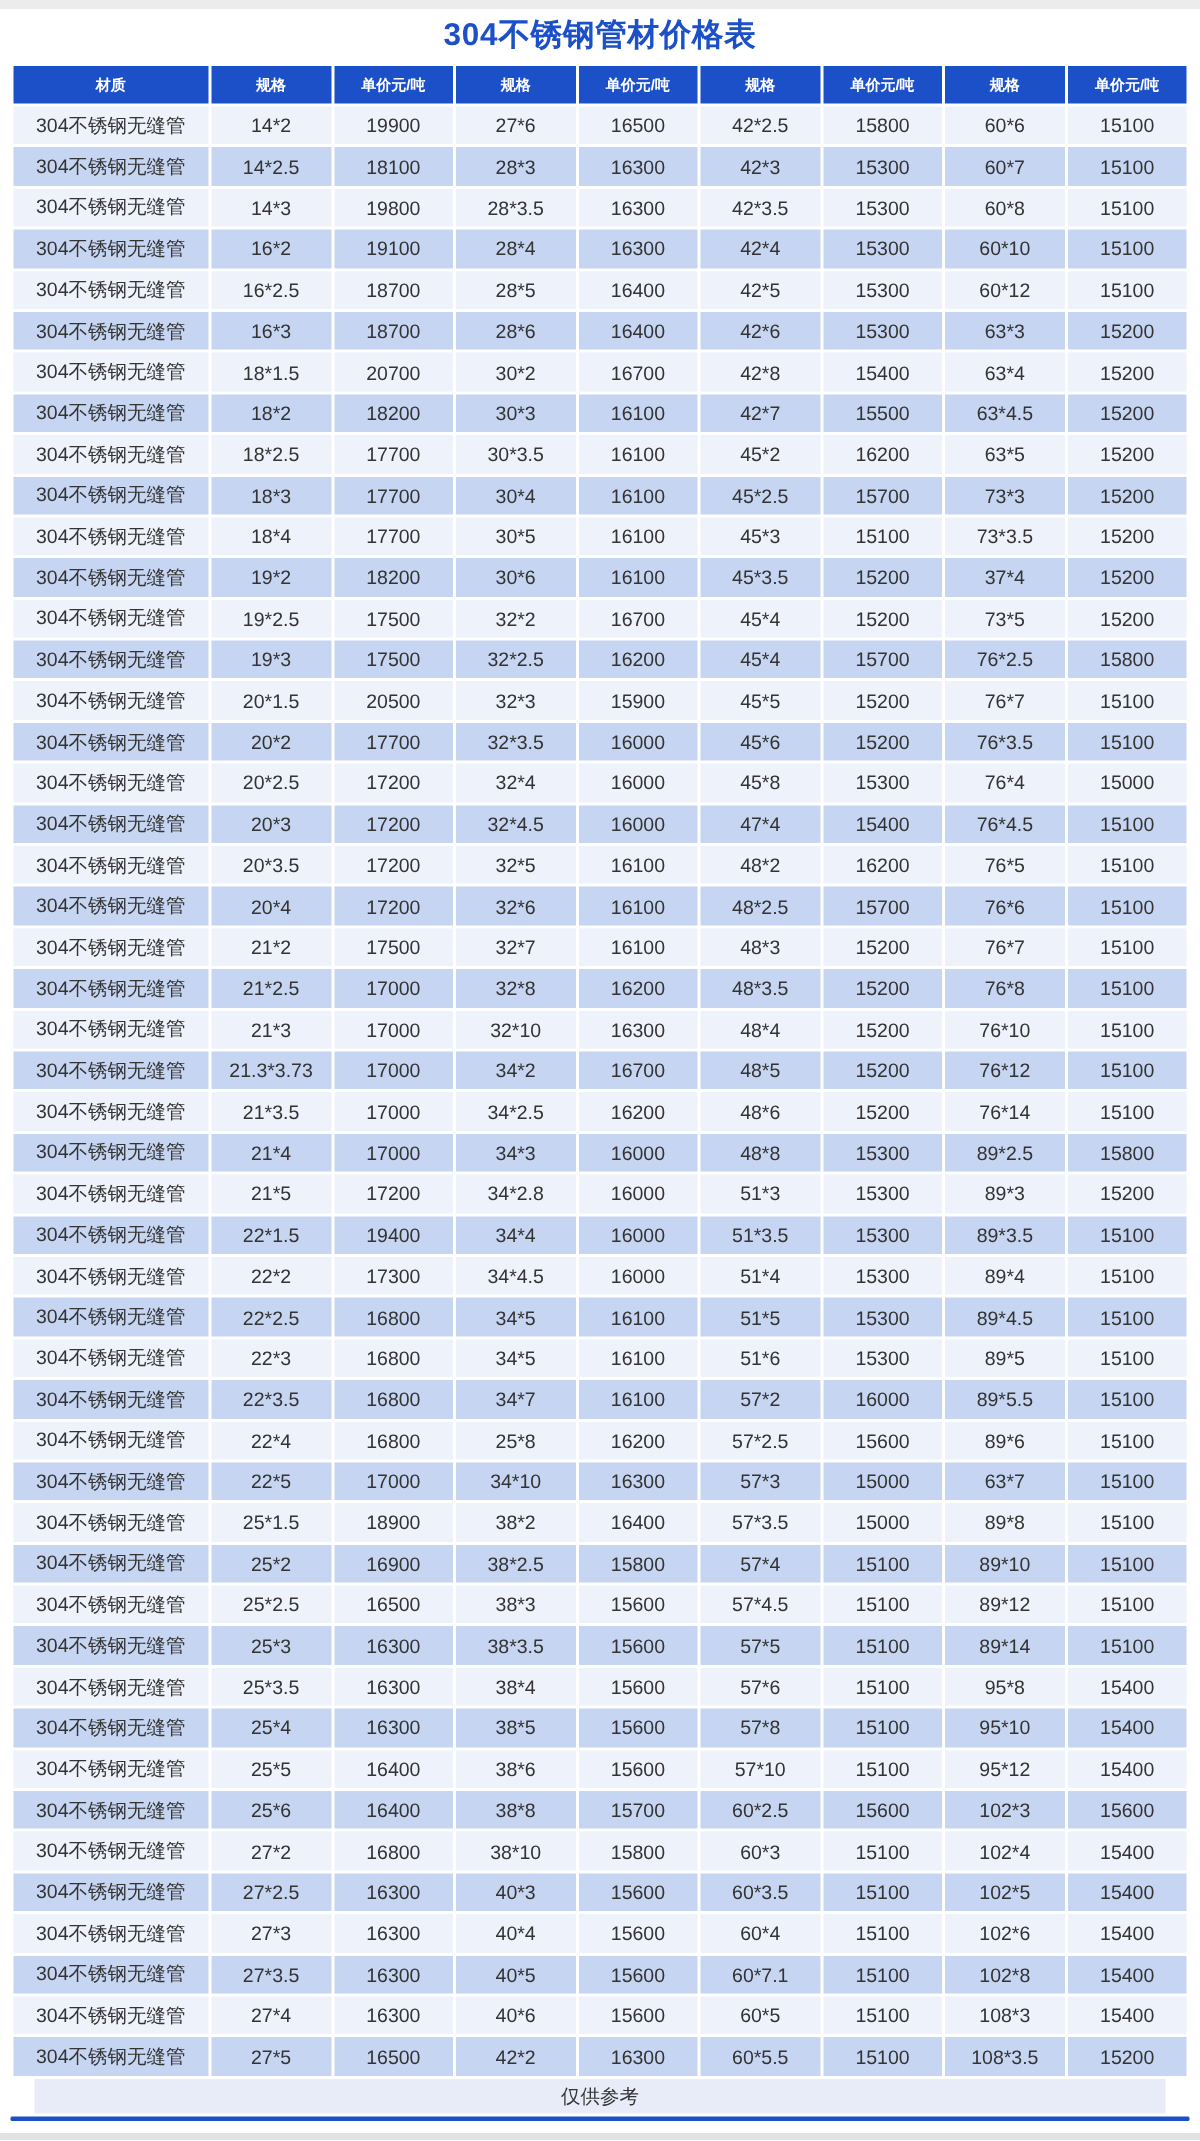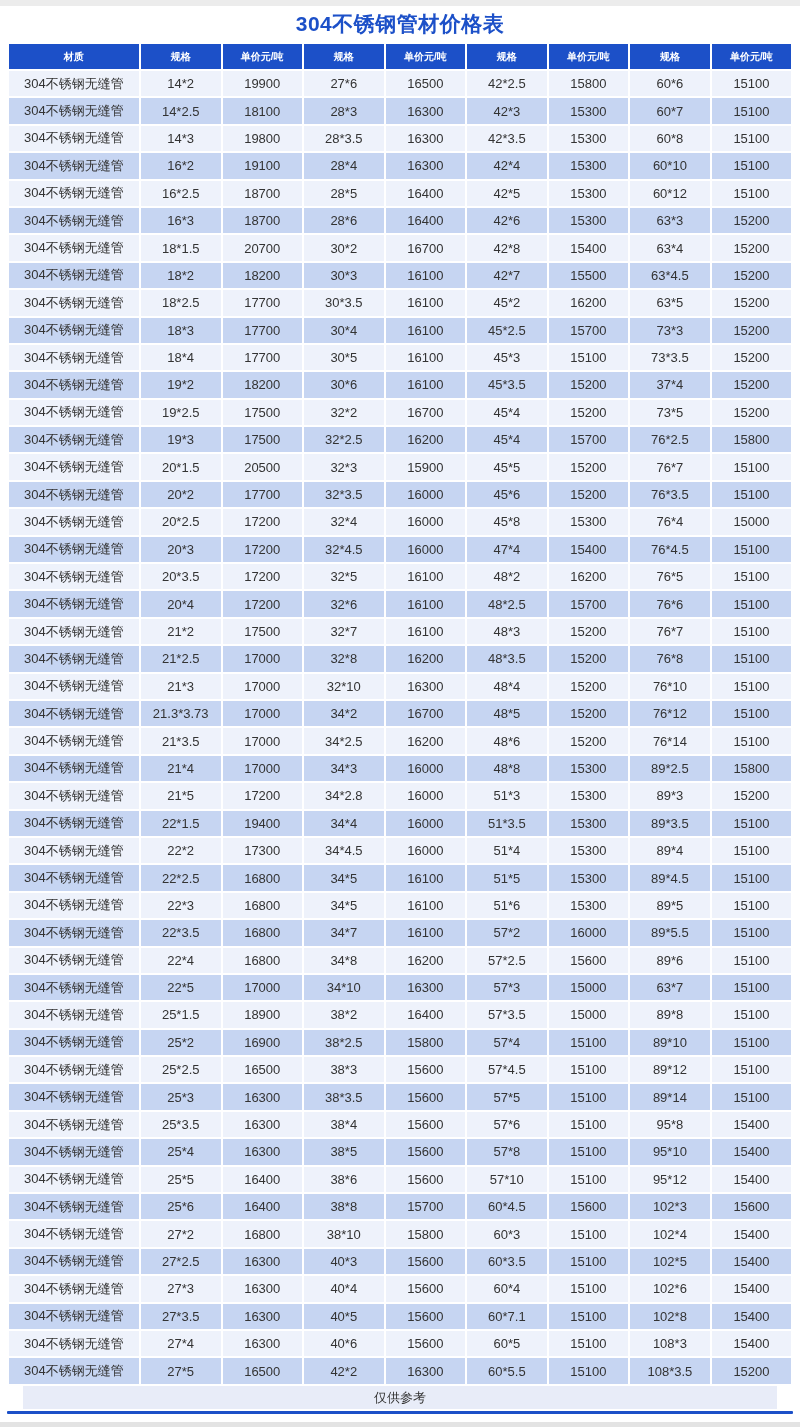--- a/index.html
+++ b/index.html
@@ -429,21 +429,21 @@
           <td>16100</td>
           <td>57*2</td>
           <td>16000</td>
           <td>89*5.5</td>
           <td>15100</td>
         </tr>
         <tr>
           <td>304不锈钢无缝管</td>
           <td>22*4</td>
           <td>16800</td>
-          <td>34*8</td>
+          <td>25*8</td>
           <td>16200</td>
           <td>57*2.5</td>
           <td>15600</td>
           <td>89*6</td>
           <td>15100</td>
         </tr>
         <tr>
           <td>304不锈钢无缝管</td>
           <td>22*5</td>
           <td>17000</td>
@@ -530,21 +530,21 @@
           <td>15100</td>
           <td>95*12</td>
           <td>15400</td>
         </tr>
         <tr>
           <td>304不锈钢无缝管</td>
           <td>25*6</td>
           <td>16400</td>
           <td>38*8</td>
           <td>15700</td>
-          <td>60*4.5</td>
+          <td>60*2.5</td>
           <td>15600</td>
           <td>102*3</td>
           <td>15600</td>
         </tr>
         <tr>
           <td>304不锈钢无缝管</td>
           <td>27*2</td>
           <td>16800</td>
           <td>38*10</td>
           <td>15800</td>

